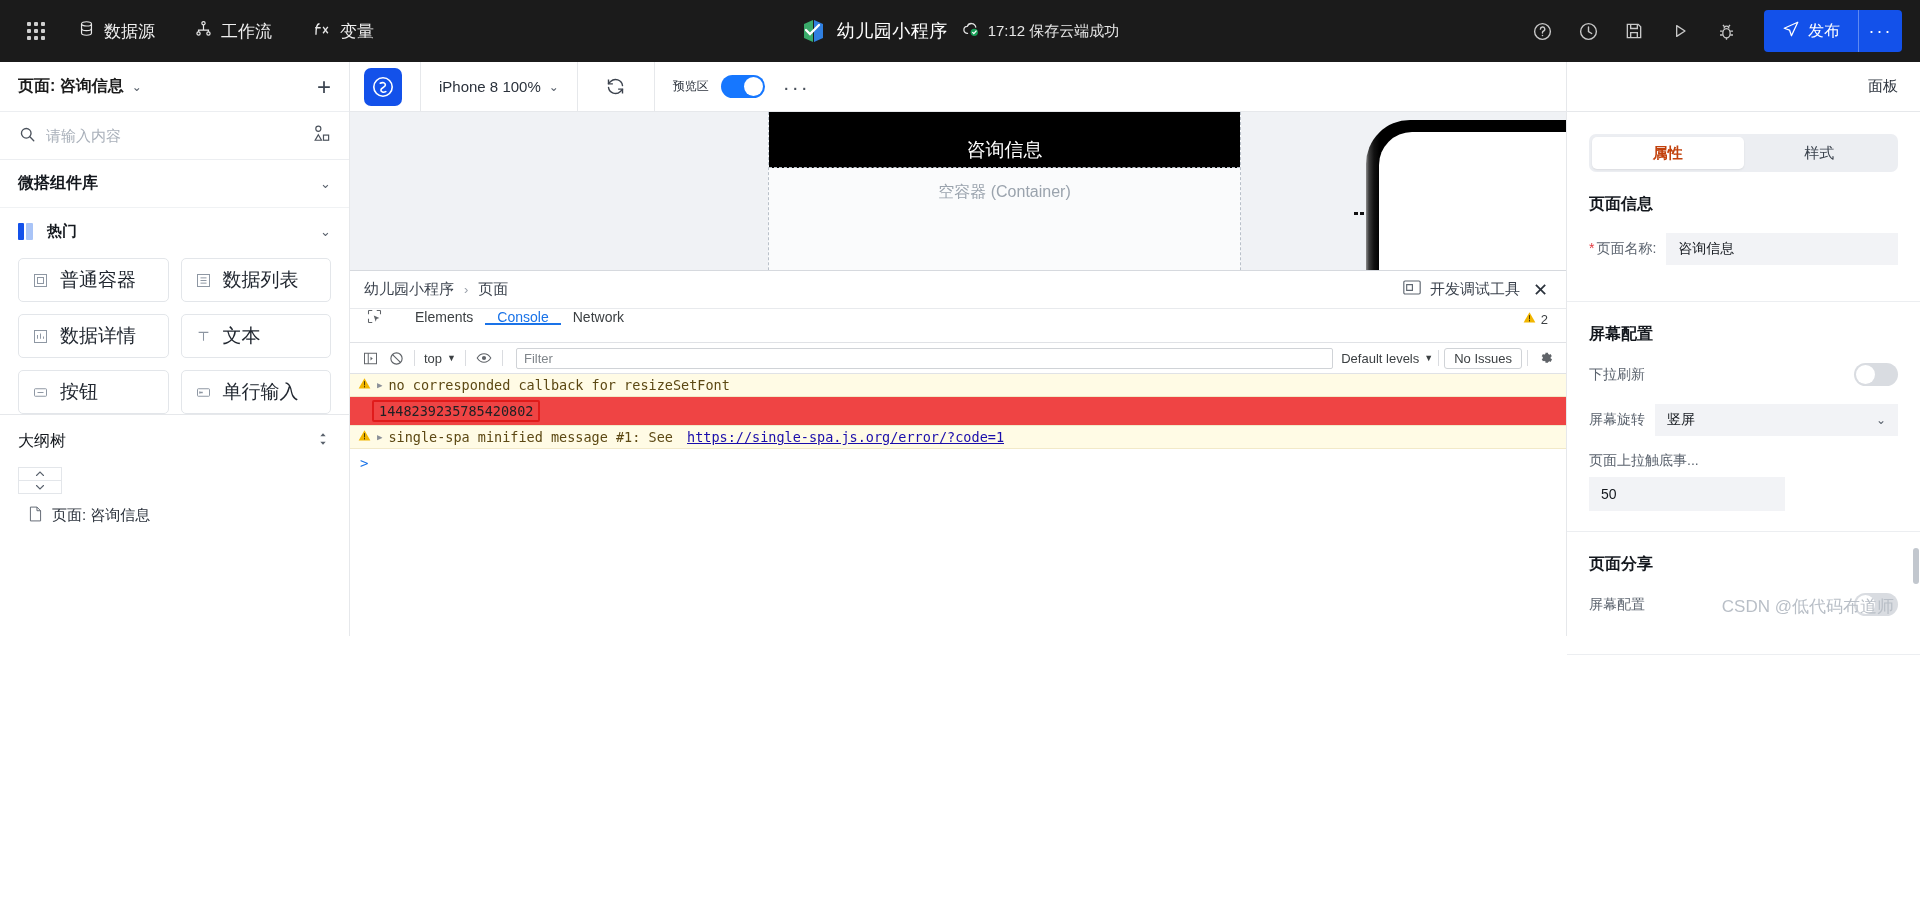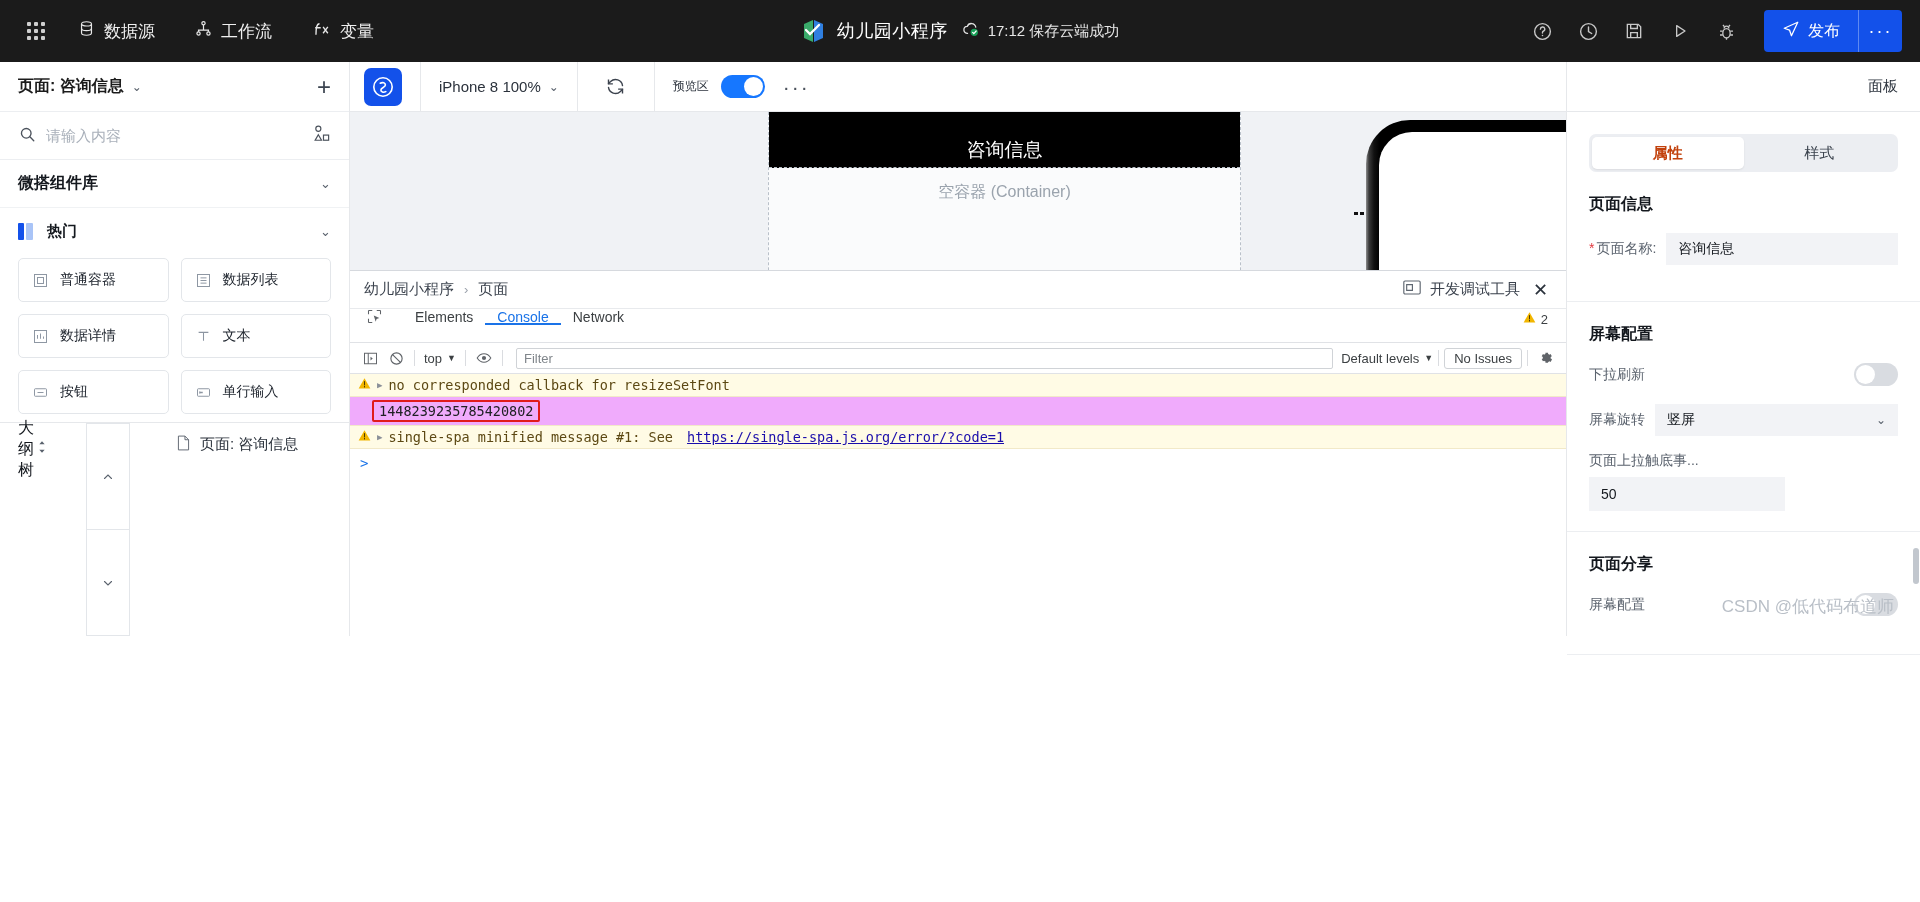--- a/index.html
+++ b/index.html
@@ -96,25 +96,25 @@
 
   .comp-grid {
     padding: 4px 18px 0 18px; display: grid; grid-template-columns: 1fr 1fr;
     gap: 12px; overflow: hidden; flex: 0 0 auto; max-height: 182px;
   }
   .comp-card {
     height: 44px; border: 1px solid #e3e6ea; border-radius: 5px;
     display: flex; align-items: center; gap: 12px; padding: 0 14px; cursor: grab;
     background: #fff;
   }
-  .comp-card .nm { font-size: 14px; color: #212730; white-space: nowrap; }
+  .comp-card .nm { font-size: 19px; color: #212730; white-space: nowrap; }
   .comp-ico { color: #8c95a1; display: flex; align-items: center; }
 
   .outline {
-    border-top: 1px solid #e6e8eb; margin-top: 8px; flex: 1 1 auto; display: flex; flex-direction: row; min-height: 0;
+    border-top: 1px solid #e6e8eb; margin-top: 0; flex: 1 1 auto; display: flex; flex-direction: column; min-height: 0;
   }
   .outline-head { height: 52px; display: flex; align-items: center; padding: 0 18px; flex: 0 0 52px; }
   .outline-head .label { font-size: 16px; color: #14181e; }
   .outline-head .sorter { margin-left: auto; color: #59616c; cursor: pointer; }
 
   .outline-search { display: flex; padding: 0 18px; gap: 0; flex: 0 0 auto; }
   .outline-search .box {
     flex: 1; height: 38px; background: #f3f4f7; display: flex; align-items: center; padding: 0 12px;
   }
   .outline-search .box input {
@@ -254,21 +254,21 @@
   .levels { display: flex; align-items: center; gap: 5px; font-size: 13px; color: #3c4043; cursor: pointer; white-space: nowrap; }
   .issues-btn {
     font-size: 13px; color: #3c4043; border: 1px solid #d0d3d7; border-radius: 3px;
     padding: 2px 9px; cursor: pointer; white-space: nowrap;
   }
   .gear { width: 26px; height: 26px; display: flex; align-items: center; justify-content: center; color: #5f6368; cursor: pointer; }
 
   .dt-log { flex: 1 1 auto; overflow: auto; background: #fff; font-family: "DejaVu Sans Mono", "Liberation Mono", monospace; font-size: 13.5px; }
   .log-row { display: flex; align-items: flex-start; gap: 6px; padding: 3px 8px; border-bottom: 1px solid #f2e9c8; }
   .log-row.warn { background: #fffbe5; color: #5c4813; }
-  .log-row.plain { background: #f0abfc; border-bottom: 1px solid #f2e9c8; padding-left: 22px; align-items: flex-end; }
+  .log-row.plain { background: #ef4444; border-bottom: 1px solid #f2e9c8; padding-left: 22px; align-items: flex-end; }
   .log-ico { color: #e9a700; flex: 0 0 auto; line-height: 1.1; }
   .arrow-tri { color: #8a8f98; font-size: 9px; padding-top: 3px; flex: 0 0 auto; }
   .log-text { white-space: pre-wrap; word-break: break-all; }
   .log-link { color: #1a0dab; text-decoration: underline; }
   .hl-box { border: 2px solid #e01b1b; border-radius: 2px; display: inline-block; padding: 1px 5px; color: #202124; }
   .prompt-row { display: flex; align-items: center; gap: 6px; padding: 6px 10px; color: #1a73e8; font-family: "DejaVu Sans Mono", monospace; font-size: 14px; }
 
   
   .right {
     width: 354px; flex: 0 0 354px; background: #fff; border-left: 1px solid #e6e8eb;

